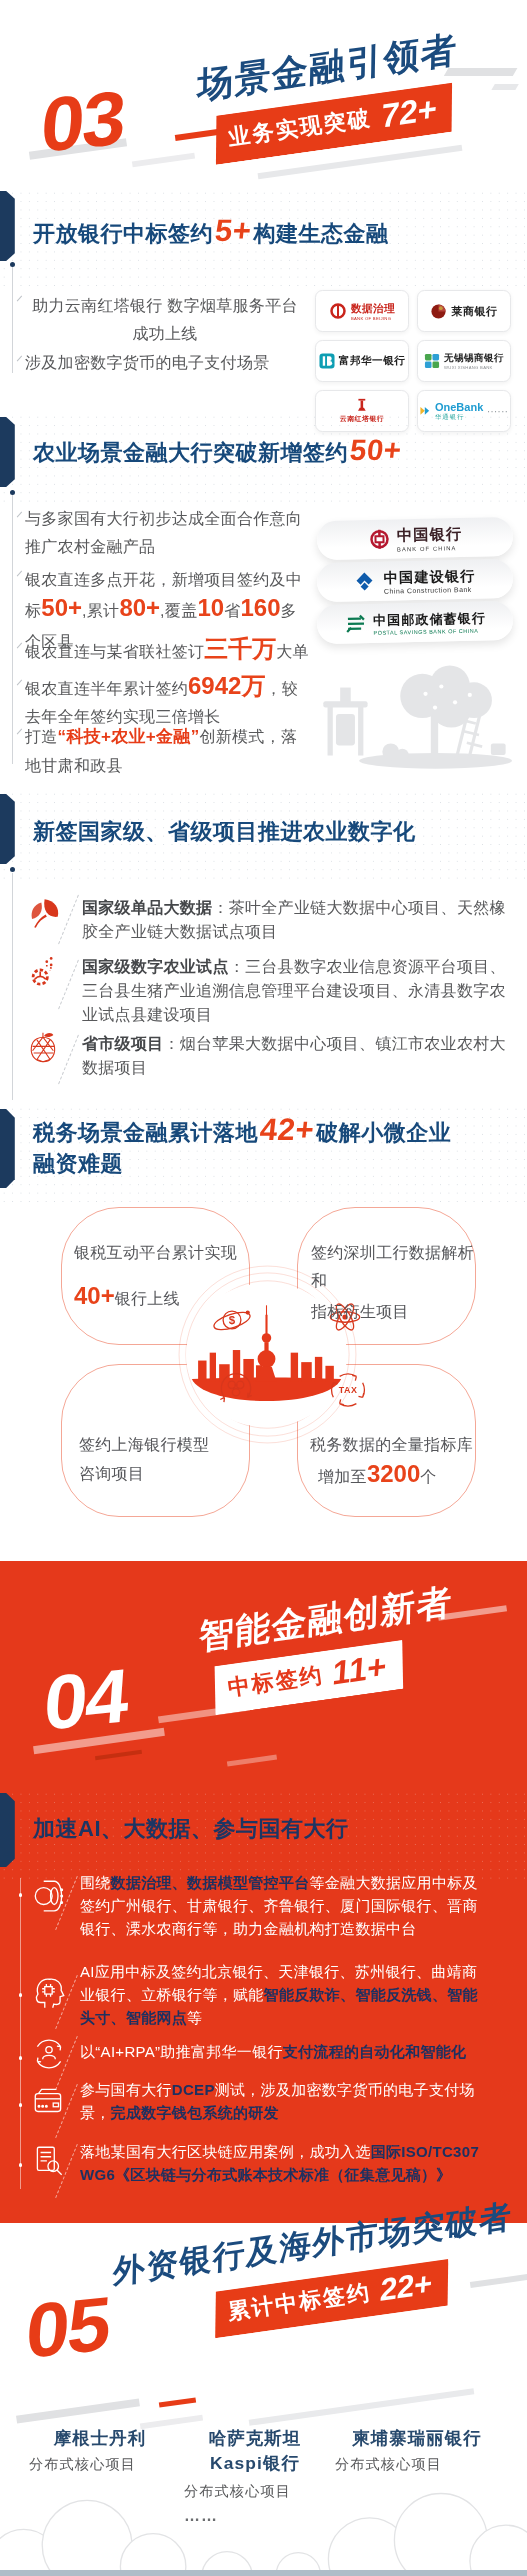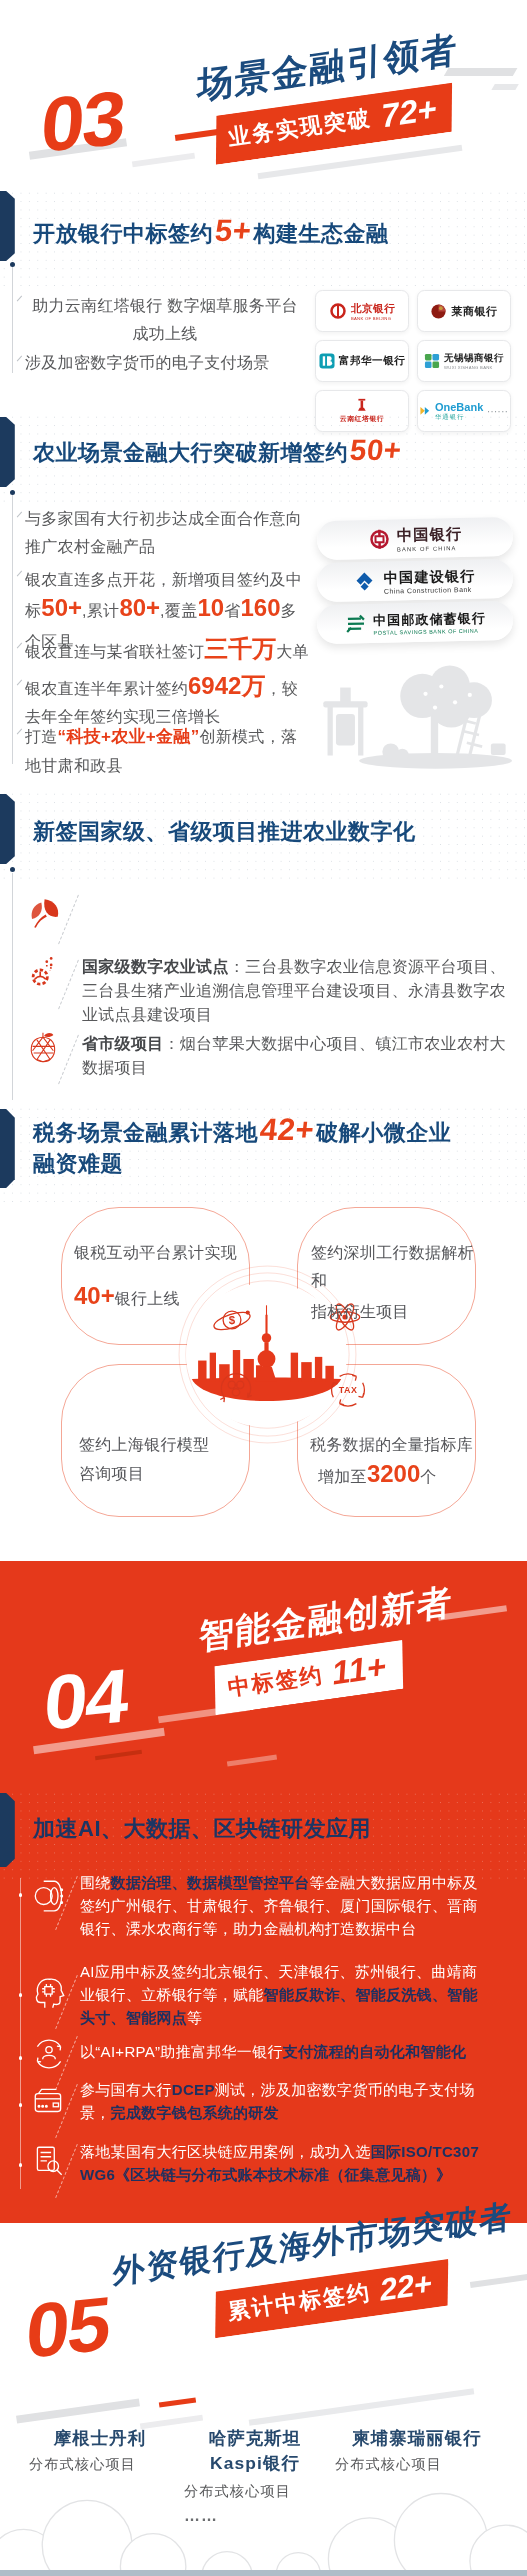--- a/index.html
+++ b/index.html
@@ -110,21 +110,21 @@
 
   <div class="bullet" style="left:25px;top:292px;width:280px;text-align:center;">助力云南红塔银行 数字烟草服务平台成功上线</div>
   <div class="bullet" style="left:25px;top:349px;width:280px;">涉及加密数字货币的电子支付场景</div>
 
   <div class="tile" style="left:315px;top:290px;">
     <svg width="18" height="18" viewBox="0 0 36 36">
       <circle cx="18" cy="18" r="13" fill="none" stroke="#c9251c" stroke-width="5"></circle>
       <rect x="16" y="4" width="4" height="28" fill="#c9251c"></rect>
     </svg>
     <div>
-      <div class="zh" style="color:#c9251c;font-size:10.6px;">北京银行</div>
+      <div class="zh" style="color:#c9251c;font-size:10.6px;">数据治理</div>
       <div class="en" style="color:#c9251c;">BANK OF BEIJING</div>
     </div>
   </div>
   <div class="tile" style="left:417px;top:290px;">
     <svg width="17" height="17" viewBox="0 0 36 36">
       <circle cx="18" cy="18" r="15" fill="#8e1b12"></circle>
       <path d="M18 3 A15 15 0 0 1 33 18 L18 18 Z" fill="#b5443a"></path>
       <circle cx="23" cy="11" r="4" fill="#c79a3b"></circle>
     </svg>
     <div class="zh">莱商银行</div>
@@ -268,20 +268,23 @@
   <div class="h2" style="left:33px;top:816px;">新签国家级、省级项目推进农业数字化</div>
   <div class="cdot" style="left:9.5px;top:867px;"></div>
   <div class="vline" style="left:11.6px;top:873px;height:227px;"></div>
 
   <svg class="abs" style="left:26px;top:896px;" width="35" height="35" viewBox="0 0 64 64" fill="#d8371c">
     <path d="M34 6 C52 8 62 22 58 38 C42 40 30 28 34 6 Z"></path>
     <path d="M28 12 C14 16 8 28 11 42 C24 40 32 28 28 12 Z" opacity=".85"></path>
     <path d="M18 58 C24 46 30 42 38 38 L36 34 C27 39 21 46 15 57 Z"></path>
   </svg>
   <div class="dash" style="left:68px;top:893px;"></div>
+  <div class="ditem" style="top:896px;">
+    <span class="lbl">国家级单品大数据</span><span>：茶叶全产业链大数据中心项目、天然橡胶全产业链大数据试点项目</span>
+  </div>
 
   <svg class="abs" style="left:26px;top:954px;" width="35" height="35" viewBox="0 0 64 64" fill="none" stroke="#d8371c" stroke-width="3">
     <circle cx="26" cy="42" r="13" stroke-dasharray="6 4" stroke-width="5"></circle>
     <path d="M16 46 Q26 36 36 46" stroke-width="3"></path>
     <path d="M26 42 L26 32"></path>
     <circle cx="38" cy="14" r="2.5" fill="#d8371c" stroke="none"></circle>
     <circle cx="46" cy="8" r="2.5" fill="#d8371c" stroke="none"></circle>
     <circle cx="46" cy="20" r="2.5" fill="#d8371c" stroke="none"></circle>
     <path d="M38 20 L38 26 M46 24 L44 30" stroke-dasharray="3 3"></path>
   </svg>
@@ -403,21 +406,21 @@
   <div class="cluster" style="left:196px;top:1614px;">
     <div class="cl-title" style="font-size:35px;color:#fff;">智能金融创新者</div><br>
     <div class="cl-banner" style="background:#fff;margin-left:5.3px;">
       <span class="blabel" style="color:#e5391b;">中标签约</span>
       <span class="bval" style="color:#e5391b;">11+</span>
     </div>
   </div>
 
   <div class="band red-dots" style="top:1790px;height:89px;"></div>
   <div class="tag" style="top:1793px;height:74px;"></div>
-  <div class="h2" style="left:33px;top:1813px;color:#1d3563;">加速AI、大数据、区块链研发应用</div>
+  <div class="h2" style="left:33px;top:1813px;color:#1d3563;">加速AI、大数据、参与国有大行</div>
 
   <div class="vline w" style="left:20px;top:1878px;height:311px;"></div>
   <div class="cdot w" style="left:18.5px;top:1893px;"></div>
   <div class="cdot w" style="left:18.5px;top:1993px;"></div>
   <div class="cdot w" style="left:18.5px;top:2056px;"></div>
   <div class="cdot w" style="left:18.5px;top:2103px;"></div>
   <div class="cdot w" style="left:18.5px;top:2163px;"></div>
 
   <svg class="abs" style="left:29.5px;top:1876px;" width="38" height="38" viewBox="0 0 72 72" fill="none" stroke="#fff" stroke-width="2.5">
     <circle cx="26" cy="38" r="16"></circle>

